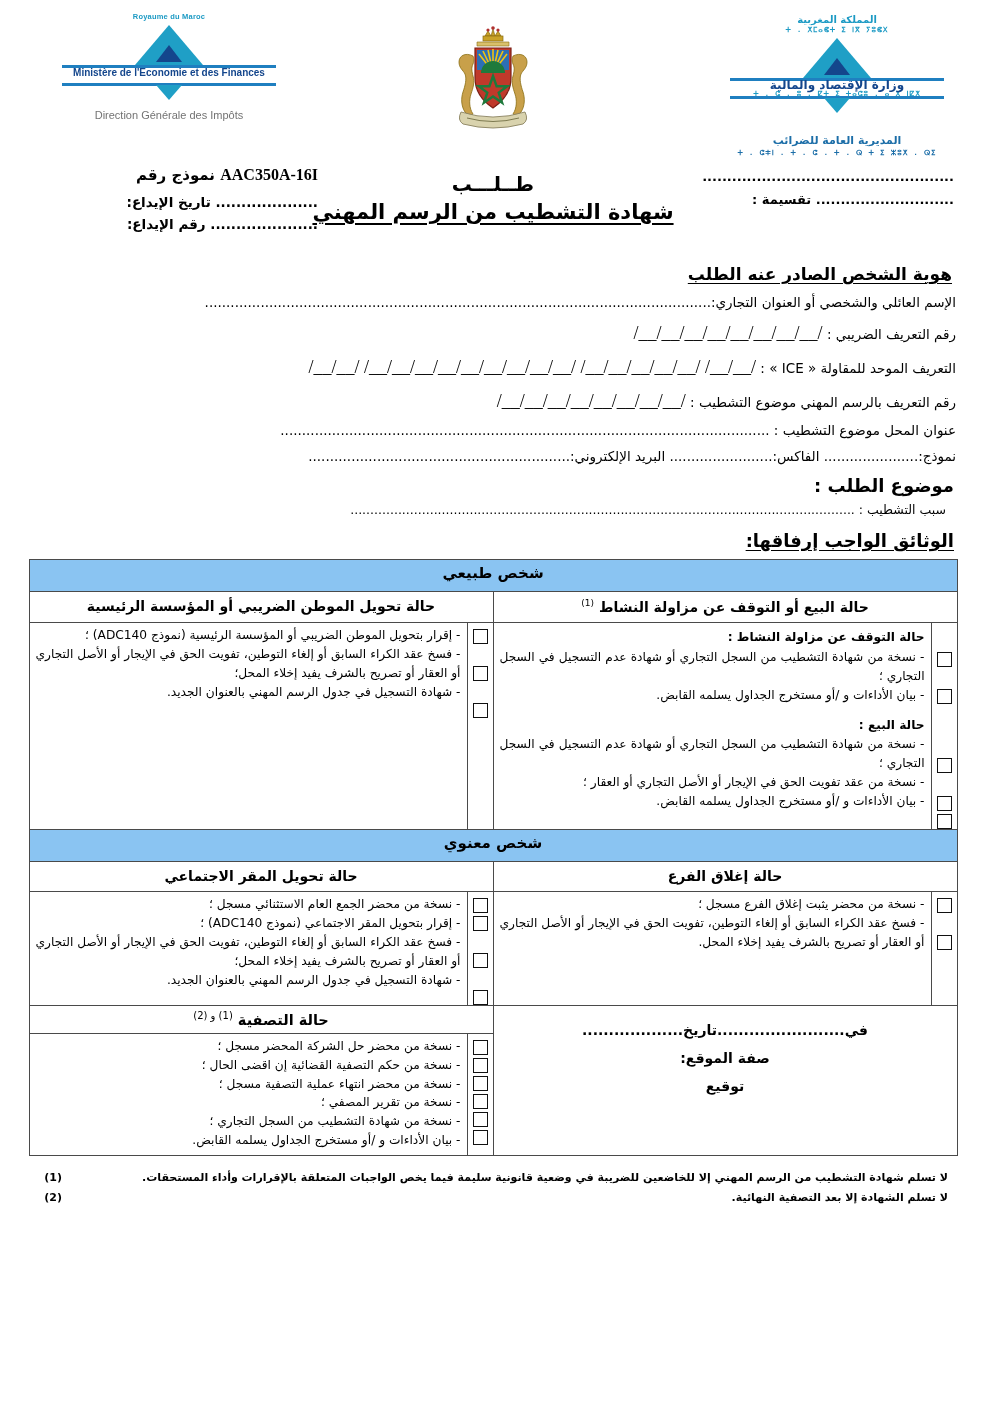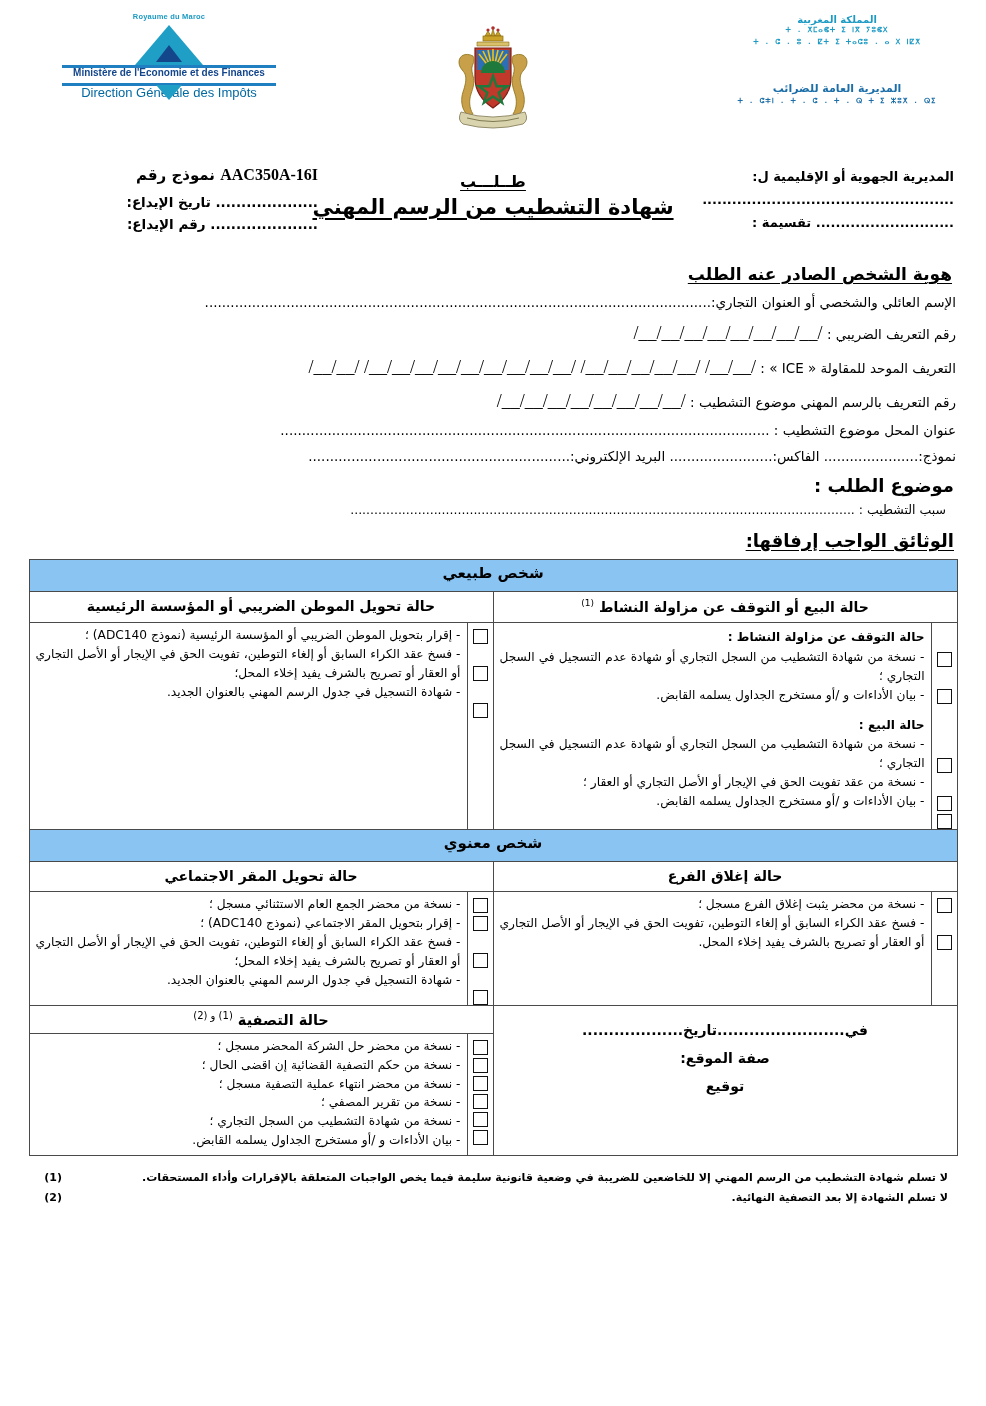--- a/index.html
+++ b/index.html
@@ -78,21 +78,21 @@
     font-size:10px;font-weight:bold;color:#14468c;text-align:center;
     letter-spacing:0;
   }
   .name-band-ar{
     position:absolute;left:0;right:0;top:42px;
     font-family:"DejaVu Sans","Liberation Sans",sans-serif;
     font-size:12px;font-weight:bold;color:#14468c;text-align:center;
   }
   .dgi-fr{
     font-family:"Liberation Sans","DejaVu Sans",sans-serif;
-    font-size:13px;color:#0369a1;margin-top:12px;direction:ltr;text-align:center;
+    font-size:11px;color:#737373;margin-top:36px;direction:ltr;text-align:center;
   }
   .dgi-ar{
     font-family:"DejaVu Sans","Liberation Sans",sans-serif;
     font-size:11px;color:#1c6ea8;font-weight:bold;margin-top:36px;
   }
   .dgi-tif{
     font-family:"DejaVu Sans Mono","Liberation Mono",monospace;
     font-size:7px;color:#1c6ea8;font-weight:bold;letter-spacing:1px;margin-top:2px;
   }
 
@@ -113,21 +113,21 @@
   .ref-model .lat{font-family:"Liberation Serif",serif;font-size:16px;}
   .ref-line{
     font-size:13.5px;font-weight:bold;margin:2px 0;line-height:1.45;
   }
   .dots-s{letter-spacing:1px;}
   .title-center{
     position:absolute;left:0;right:0;top:6px;text-align:center;
     font-family:"DejaVu Sans","Liberation Sans",sans-serif;
   }
   .title-main{
-    font-size:16px;font-weight:bold;text-decoration:underline;
+    font-size:20px;font-weight:bold;
     text-underline-offset:3px;margin-bottom:4px;
   }
   .title-sub{
     font-size:21px;font-weight:bold;text-decoration:underline;
     text-underline-offset:4px;
   }
   .dir-block{
     position:absolute;right:8px;top:0;width:260px;text-align:right;
     font-family:"DejaVu Sans","Liberation Sans",sans-serif;
     font-size:13px;font-weight:bold;line-height:1.75;
@@ -288,20 +288,28 @@
         </g>
 
         <path d="M28 94 q32 10 64 0 q4 8 -2 12 q-30 8 -60 0 q-6 -4 -2 -12 z" fill="#d9d3ae" stroke="#8a8260" stroke-width="0.9"></path>
         <path d="M34 100 q26 7 52 0" stroke="#7d7a50" stroke-width="1" fill="none"></path>
       </svg>
     </div>
 
     <div class="logo-right">
       <div class="logo-caption-ar">المملكة المغربية</div>
       <div class="logo-tif">ⵜ . ⵅⵎⴰⵞⵜ ⵉ ⵏⴳ ⵢⵓⵞⵝ</div>
+      <div class="logo-mark">
+        <div class="tri-outer"></div>
+        <div class="tri-inner"></div>
+        <div class="bar-top"></div>
+        <div class="name-band-ar">وزارة الإقتصاد والمالية</div>
+        <div class="bar-bottom"></div>
+        <div class="tri-down"></div>
+      </div>
       <div class="logo-tif" style="margin-top:4px;">ⵜ . ⵛ . ⵓ . ⵇⵜ ⵉ ⵜⴰⵛⵓ . ⴰ ⵝ ⵏⵇⵅ</div>
       <div class="dgi-ar">المديرية العامة للضرائب</div>
       <div class="dgi-tif">ⵜ . ⵛⵐⵏ . ⵜ . ⵛ . ⵜ . ⵕ ⵜ ⵉ ⵣⵓⵅ . ⵕⵉ</div>
     </div>
   </div>
 
   <div class="title-row">
 
     <div class="ref-block">
       <div class="ref-model">
@@ -317,21 +325,20 @@
         <span>رقم الإيداع:</span>
       </div>
     </div>
 
     <div class="title-center">
       <div class="title-main">طــلـــب</div>
       <div class="title-sub">شهادة التشطيب من الرسم المهني</div>
     </div>
 
     <div class="dir-block">
-      <div>المديرية الجهوية أو الإقليمية ل:</div>
       <div>...................................................</div>
       <div>
         <span>............................</span>
         <span>تقسيمة  :</span>
       </div>
     </div>
   </div>
 
   <div class="sec-head">هوية الشخص الصادر عنه الطلب</div>
 

